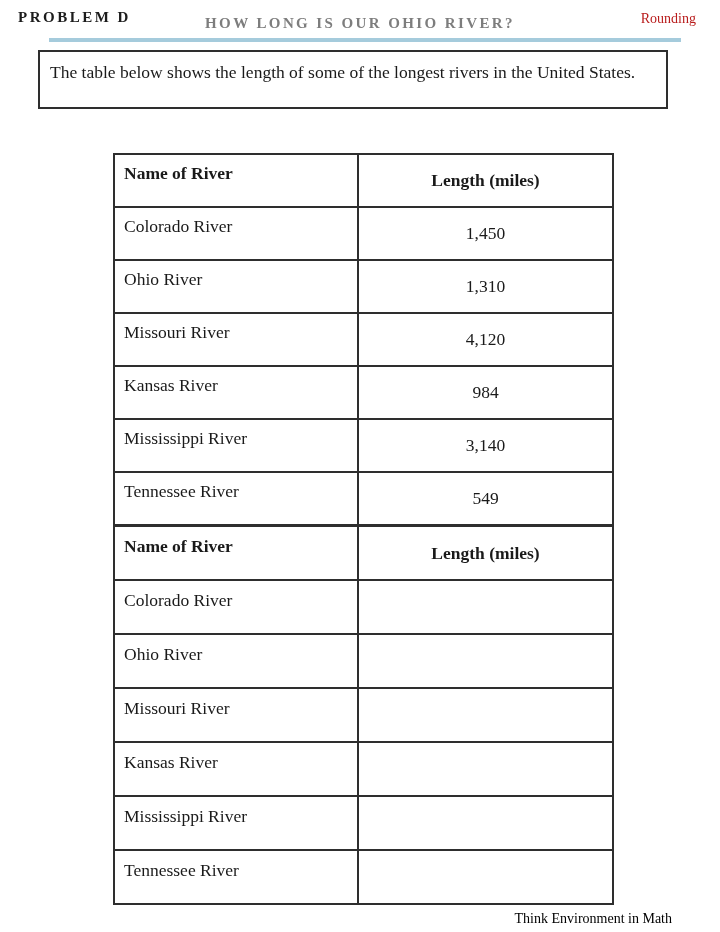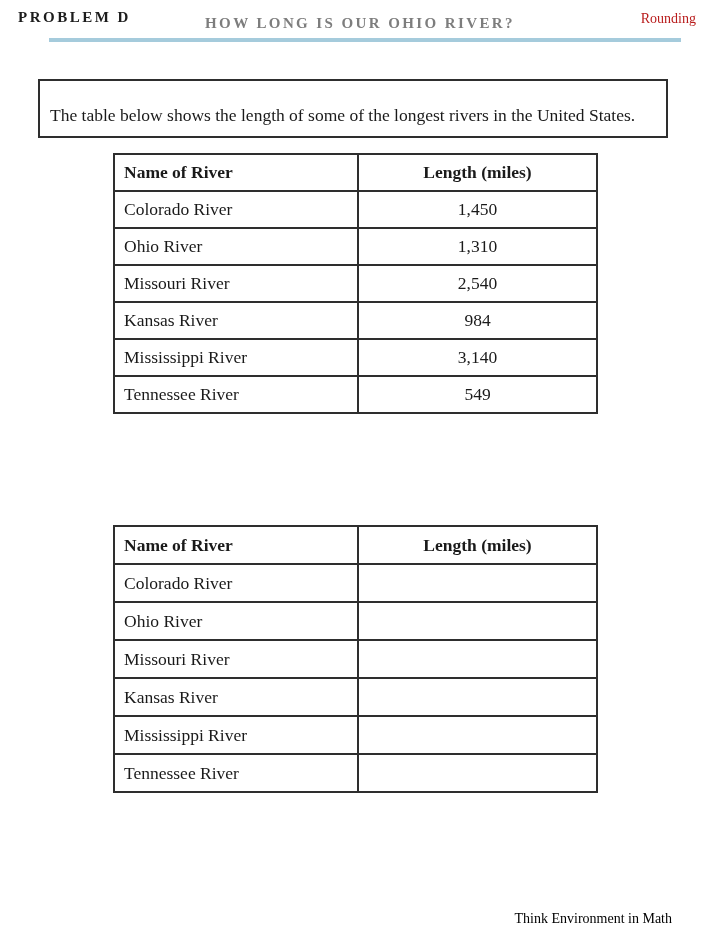--- a/index.html
+++ b/index.html
@@ -28,46 +28,46 @@
     position:absolute; right:24px; top:11px;
     font-size:14px; color:#b91c1c; white-space:nowrap;
   }
   .accent-line {
     position:absolute; left:49px; top:38px;
     width:632px; height:4px; background:#a5cbdc;
   }
 
   
   .intro-box {
-    position:absolute; left:38px; top:79px;
+    position:absolute; left:38px; top:50px;
     width:630px; height:59px; box-sizing:border-box;
     border:2px solid #2e2e2e;
-    padding:18px 10px;
-    font-size:17.5px; line-height:33px;
+    padding:10px 10px;
+    font-size:17.5px; line-height:21px;
   }
 
   
   table.rivers {
     position:absolute; left:113px;
     width:474px;
     border-collapse:collapse;
     table-layout:fixed;
   }
   table.rivers.original { top:153px; }
   table.rivers.rounded  { top:525px; }
   .rivers th, .rivers td {
     border:2px solid #2e2e2e;
     font-size:17.5px;
     vertical-align:middle;
     overflow:hidden; white-space:nowrap;
   }
   .rivers.original th, .rivers.original td { height:35px; }
   .rivers.rounded th,  .rivers.rounded td  { height:36px; }
-  .rivers .c1 { width:233px; text-align:left; padding:0 0 0 9px; }
-  .rivers .c2 { width:237px; text-align:center; padding:0; }
+  .rivers .c1 { width:233px; text-align:left; padding:0 0 14px 9px; }
+  .rivers .c2 { width:237px; text-align:center; padding:8px; }
   .rivers th { font-weight:bold; }
 
   
   .instruction {
     position:absolute; left:50px; top:458px;
     font-size:17.5px;
   }
 
   
   .footer-copyright {
@@ -102,21 +102,21 @@
       <tr>
         <td class="c1">Colorado River</td>
         <td class="c2">1,450</td>
       </tr>
       <tr>
         <td class="c1">Ohio River</td>
         <td class="c2">1,310</td>
       </tr>
       <tr>
         <td class="c1">Missouri River</td>
-        <td class="c2">2,540</td>
+        <td class="c2">4,120</td>
       </tr>
       <tr>
         <td class="c1">Kansas River</td>
         <td class="c2">984</td>
       </tr>
       <tr>
         <td class="c1">Mississippi River</td>
         <td class="c2">3,140</td>
       </tr>
       <tr>

